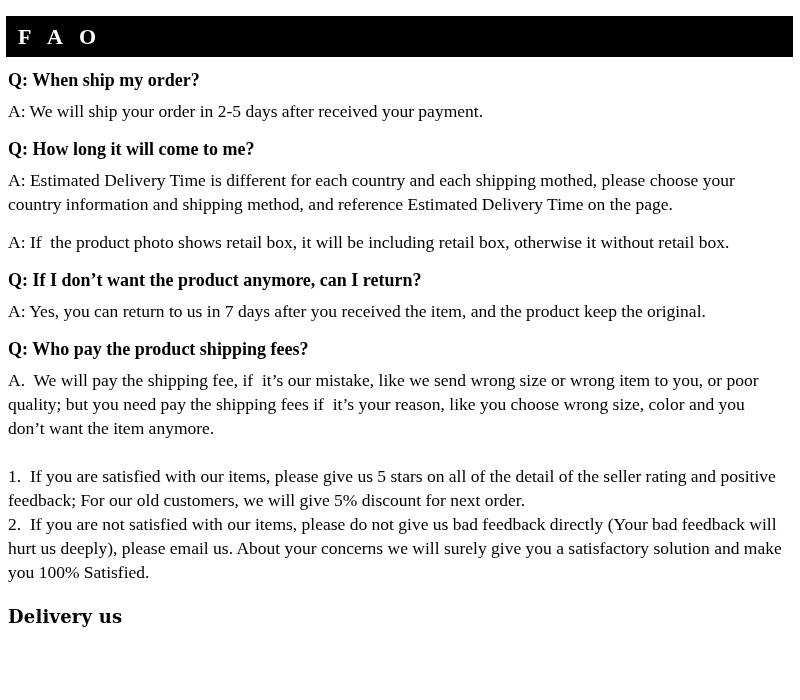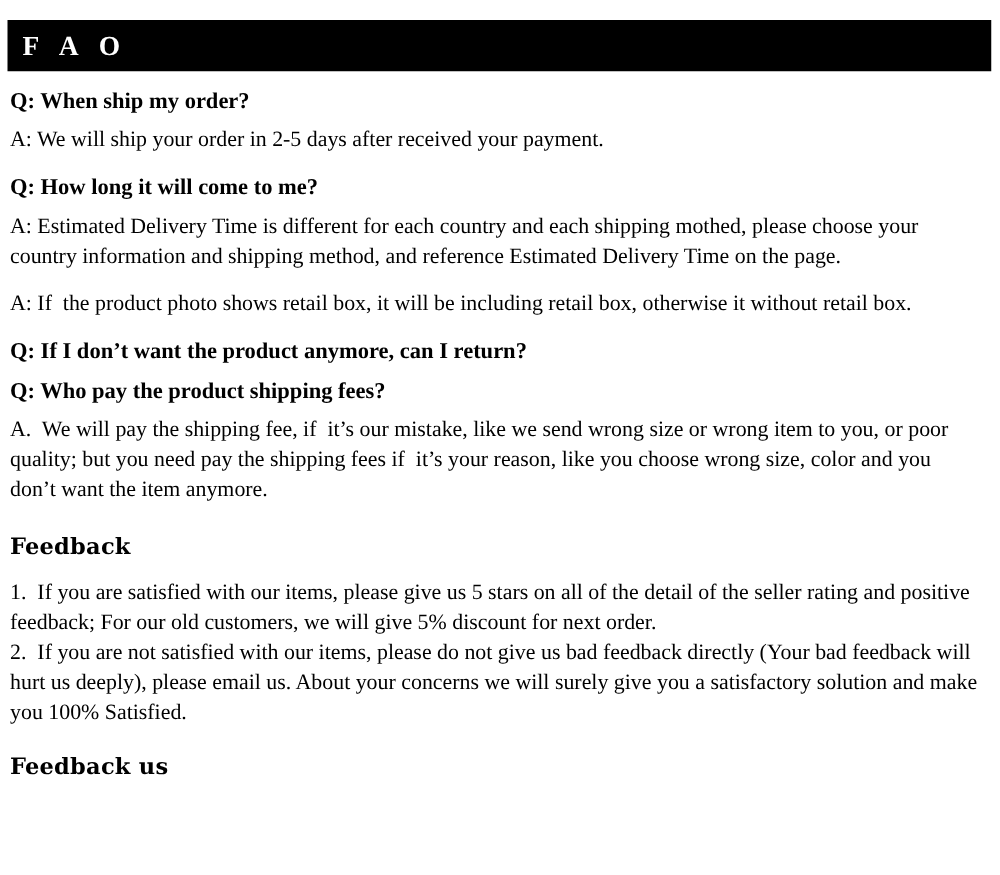--- a/index.html
+++ b/index.html
@@ -121,32 +121,32 @@
       <p class="q-line">Q: How long it will come to me?</p>
       <p class="a-line">A: Estimated Delivery Time is different for each country and each shipping mothed, please choose your country information and shipping method, and reference Estimated Delivery Time on the page.</p>
     </div>
 
     <div class="qa-block">
       <p class="a-line">A: If  the product photo shows retail box, it will be including retail box, otherwise it without retail box.</p>
     </div>
 
     <div class="qa-block">
       <p class="q-line">Q: If I don’t want the product anymore, can I return?</p>
+      <p class="a-line">A: Yes, you can return to us in 7 days after you received the item, and the product keep the original.</p>
     </div>
 
     <div class="qa-block">
       <p class="q-line">Q: Who pay the product shipping fees?</p>
       <p class="a-line">A.  We will pay the shipping fee, if  it’s our mistake, like we send wrong size or wrong item to you, or poor quality; but you need pay the shipping fees if  it’s your reason, like you choose wrong size, color and you don’t want the item anymore.</p>
     </div>
 
     <div class="section feedback-block">
-      <p class="section-heading">Feedback</p>
       <p class="section-para">1.  If you are satisfied with our items, please give us 5 stars on all of the detail of the seller rating and positive feedback; For our old customers, we will give 5% discount for next order.</p>
       <p class="section-para">2.  If you are not satisfied with our items, please do not give us bad feedback directly (Your bad feedback will hurt us deeply), please email us. About your concerns we will surely give you a satisfactory solution and make you 100% Satisfied.</p>
     </div>
 
     <div class="contact-block">
-      <p class="section-heading">Feedback us</p>
+      <p class="section-heading">Delivery us</p>
 
     </div>
 
   </div>
 </div>
 
 </body></html>

